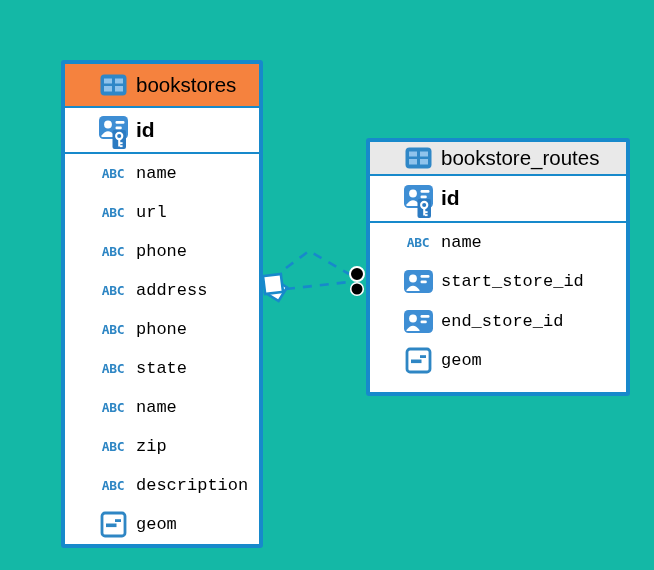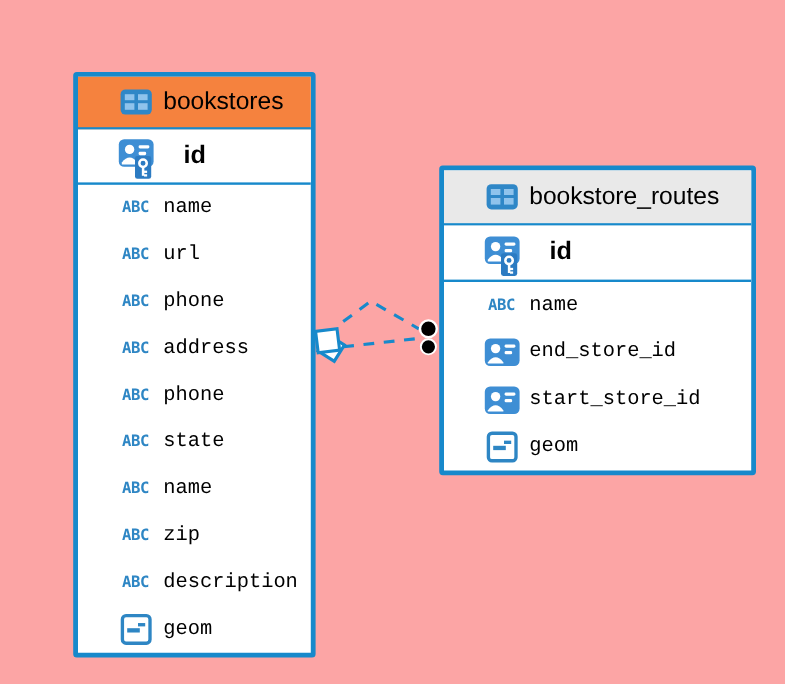--- a/index.html
+++ b/index.html
@@ -1,34 +1,34 @@
 <!DOCTYPE html>
 <html><head>
 <meta charset="utf-8">
 <style>
   html,body{margin:0;padding:0;background:#fff;}
   .canvas{
-    position:relative;width:654px;height:570px;background:#fca5a5;
+    position:relative;width:654px;height:570px;background:#14b8a6;
     font-family:"Liberation Sans",sans-serif;overflow:hidden;
   }
   .er-table{
     position:absolute;background:#fff;border:4px solid #1789cb;
     border-radius:3px;box-sizing:border-box;
   }
   .t-bookstores{left:61px;top:60px;width:202px;height:488px;}
   .t-routes{left:366px;top:138px;width:264px;height:258px;}
   .tbl-header{
     display:flex;align-items:center;gap:7px;padding-left:7px;
     border-bottom:2.5px solid #1789cb;box-sizing:border-box;
   }
   .t-bookstores .tbl-header{height:43.5px;background:#f5823e;}
-  .t-routes .tbl-header{height:46px;background:#e9e9e9;}
+  .t-routes .tbl-header{height:34px;background:#e9e9e9;}
   .tbl-title{font-size:20.5px;color:#000;white-space:nowrap;}
   .pk-row{
-    display:flex;align-items:center;gap:24px;padding-left:7px;
+    display:flex;align-items:center;gap:7px;padding-left:7px;
     border-bottom:2.5px solid #1789cb;box-sizing:border-box;height:46.5px;background:#fff;
   }
   .pk-label{font-size:21px;font-weight:700;color:#000;}
   .col-row{display:flex;align-items:center;gap:7px;padding-left:7px;height:39px;box-sizing:border-box;}
   .t-routes .col-row{height:39.5px;}
   .col-label{font-size:17px;color:#000;white-space:nowrap;font-family:Liberation Mono, monospace;}
   .icw{width:32px;min-width:32px;display:flex;justify-content:center;align-items:center;margin-left:25px;}
   .abc{
     font-size:13px;font-weight:800;color:#2e86c4;letter-spacing:-0.3px;
     font-family:"DejaVu Sans Mono","Liberation Mono",monospace;
@@ -174,33 +174,33 @@
     <div class="col-row">
       <span class="icw">
         <svg width="31" height="25" viewBox="0 0 31 25">
           <rect x="1" y="1" width="29" height="23" rx="4.5" fill="#3e8ed4"></rect>
           <circle cx="10" cy="9.5" r="3.9" fill="#fff"></circle>
           <path d="M3.5 21 q6.5 -8.5 13 0 l0 1 l-13 0 z" fill="#fff"></path>
           <rect x="17.5" y="6" width="9" height="2.8" rx="1.2" fill="#fff"></rect>
           <rect x="17.5" y="11.5" width="6.3" height="2.8" rx="1.2" fill="#fff"></rect>
         </svg>
       </span>
+      <span class="col-label">start_store_id</span>
+    </div>
+    <div class="col-row">
+      <span class="icw">
+        <svg width="31" height="25" viewBox="0 0 31 25">
+          <rect x="1" y="1" width="29" height="23" rx="4.5" fill="#3e8ed4"></rect>
+          <circle cx="10" cy="9.5" r="3.9" fill="#fff"></circle>
+          <path d="M3.5 21 q6.5 -8.5 13 0 l0 1 l-13 0 z" fill="#fff"></path>
+          <rect x="17.5" y="6" width="9" height="2.8" rx="1.2" fill="#fff"></rect>
+          <rect x="17.5" y="11.5" width="6.3" height="2.8" rx="1.2" fill="#fff"></rect>
+        </svg>
+      </span>
       <span class="col-label">end_store_id</span>
-    </div>
-    <div class="col-row">
-      <span class="icw">
-        <svg width="31" height="25" viewBox="0 0 31 25">
-          <rect x="1" y="1" width="29" height="23" rx="4.5" fill="#3e8ed4"></rect>
-          <circle cx="10" cy="9.5" r="3.9" fill="#fff"></circle>
-          <path d="M3.5 21 q6.5 -8.5 13 0 l0 1 l-13 0 z" fill="#fff"></path>
-          <rect x="17.5" y="6" width="9" height="2.8" rx="1.2" fill="#fff"></rect>
-          <rect x="17.5" y="11.5" width="6.3" height="2.8" rx="1.2" fill="#fff"></rect>
-        </svg>
-      </span>
-      <span class="col-label">start_store_id</span>
     </div>
     <div class="col-row">
       <span class="icw">
         <svg width="27" height="27" viewBox="0 0 27 27">
           <rect x="2" y="2" width="23" height="23" rx="3" fill="#fff" stroke="#2e86c4" stroke-width="2.8"></rect>
           <rect x="6" y="12.5" width="10.5" height="3.6" fill="#2e86c4"></rect>
           <rect x="15" y="8.2" width="6" height="2.8" fill="#2e86c4"></rect>
         </svg>
       </span>
       <span class="col-label">geom</span>

